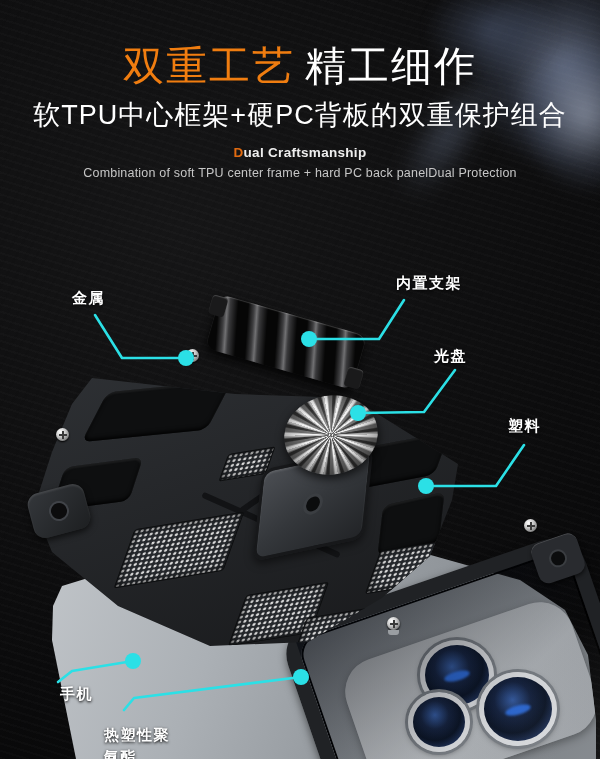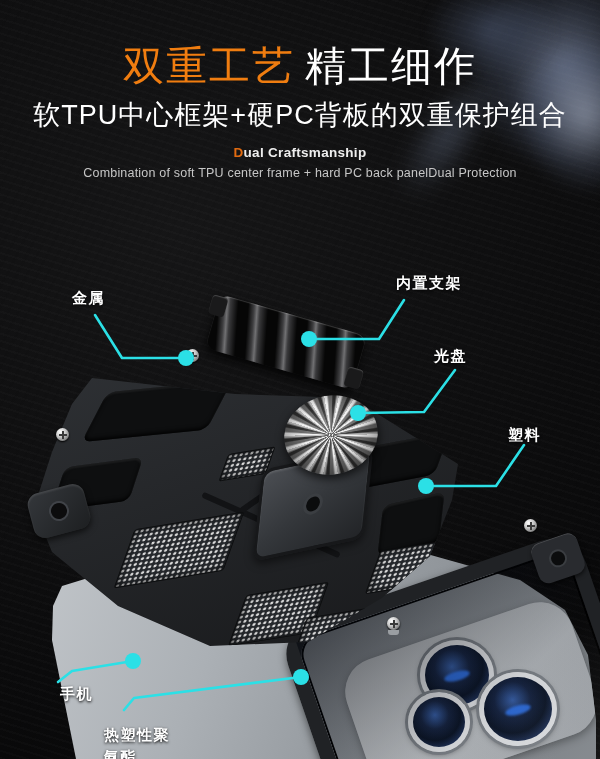--- a/index.html
+++ b/index.html
@@ -137,21 +137,21 @@
   .screw .flange{position:absolute;left:50%;top:100%;width:11px;height:5px;margin-left:-5.5px;
     background:#9a9ea2;border-radius:0 0 3px 3px;}
 
   
   .callout-svg{position:absolute;inset:0;z-index:30;pointer-events:none;}
   .callout-label{position:absolute;z-index:35;color:#ffffff;font-size:15px;font-weight:600;
     letter-spacing:1.5px;text-shadow:0 1px 3px #000;line-height:1.45;}
   .lbl-metal{left:72px;top:287px;}
   .lbl-bracket{left:388px;top:272px;margin-left:8px;}
   .lbl-disc{left:434px;top:345px;}
-  .lbl-plastic{left:508px;top:424px;}
+  .lbl-plastic{left:508px;top:415px;}
   .lbl-phone{left:60px;top:683px;}
   .lbl-tpu{left:104px;top:708px;width:68px;margin-top:16px;}
 </style>
 </head>
 <body>
 
 <div class="bg-texture"></div>
 
 <div class="smoke b1"></div>
 <div class="smoke b2"></div>

